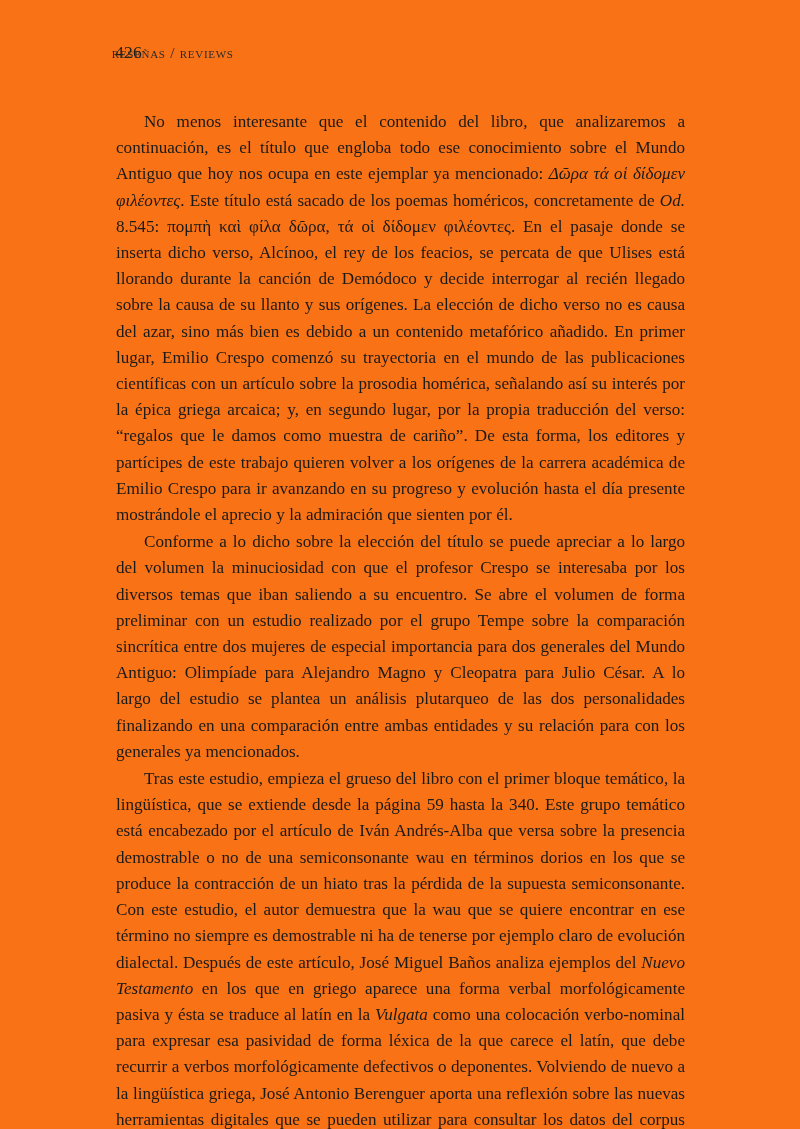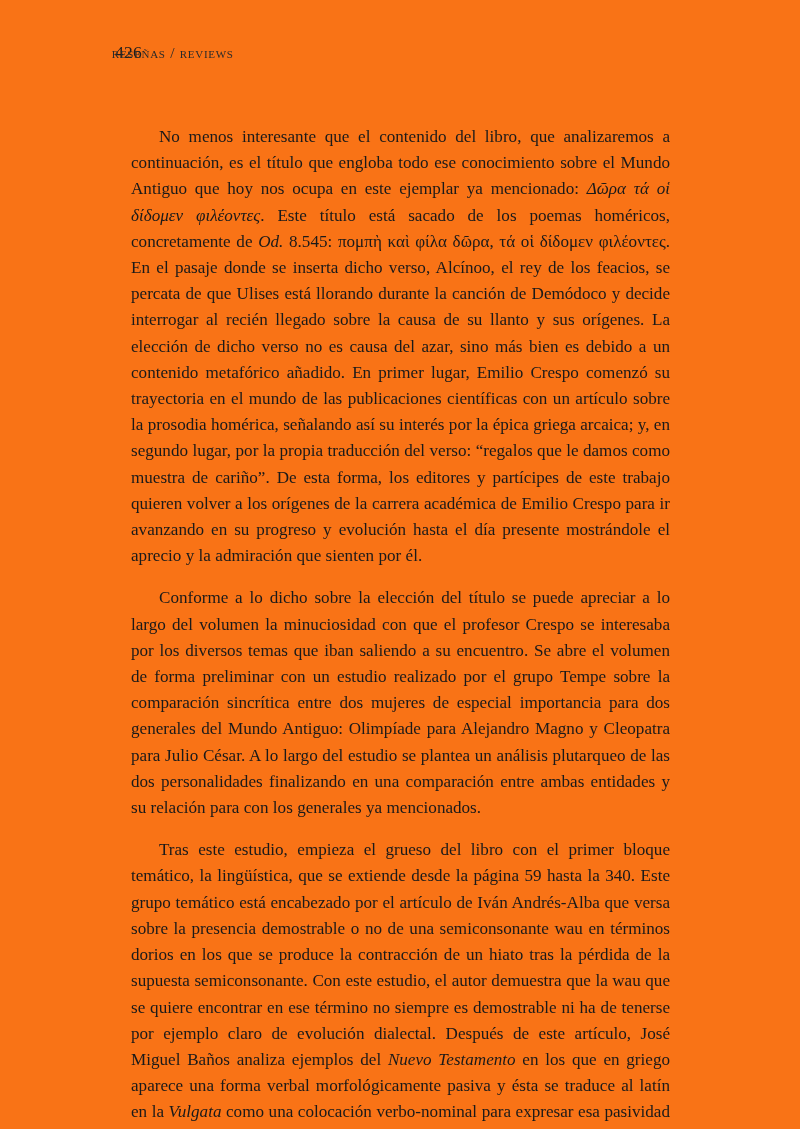--- a/index.html
+++ b/index.html
@@ -47,21 +47,21 @@
     margin-left: -30px;
   }
   
   .textblock {
     position: absolute;
     left: 115px;
     top: 108px;
     width: 571px;
   }
   p.para {
-    margin: 16px;
+    margin: 1px;
     font-size: 17.1px;
     line-height: 26.2px;
     text-align: justify;
     text-justify: inter-word;
     text-indent: 28px;
     hyphens: none;
     word-spacing: 0.1px;
   }
   p.para + p.para {
     margin-top: 0;

